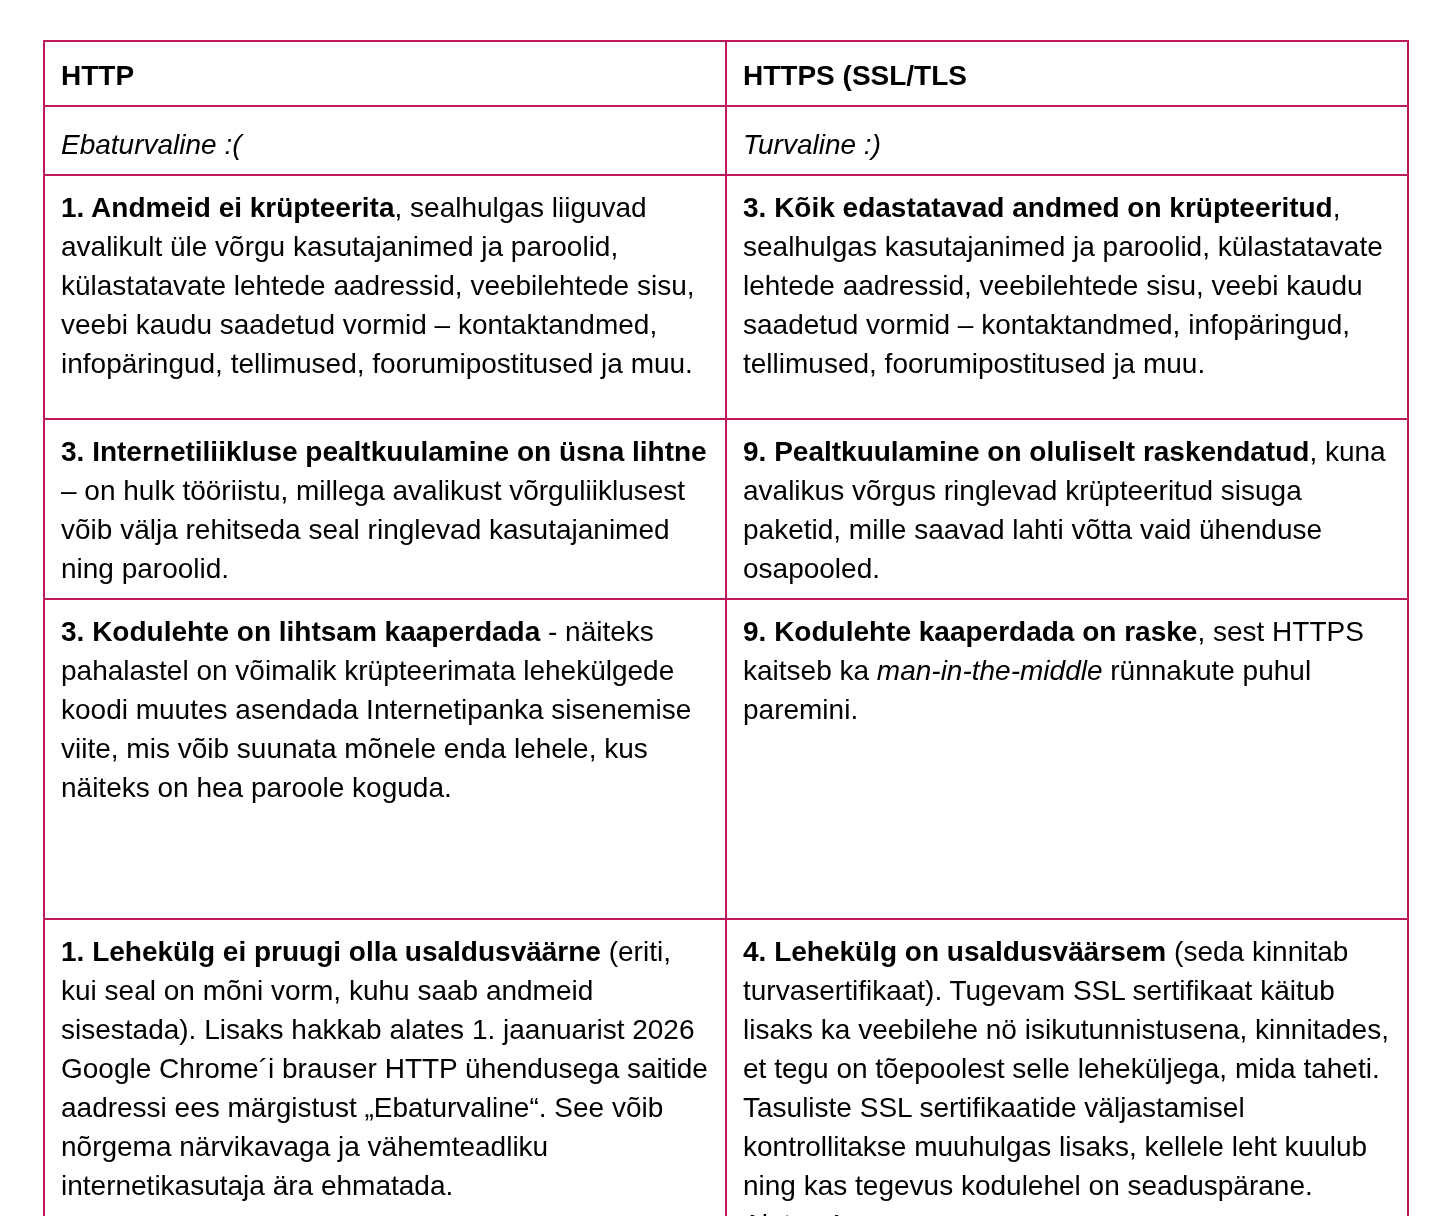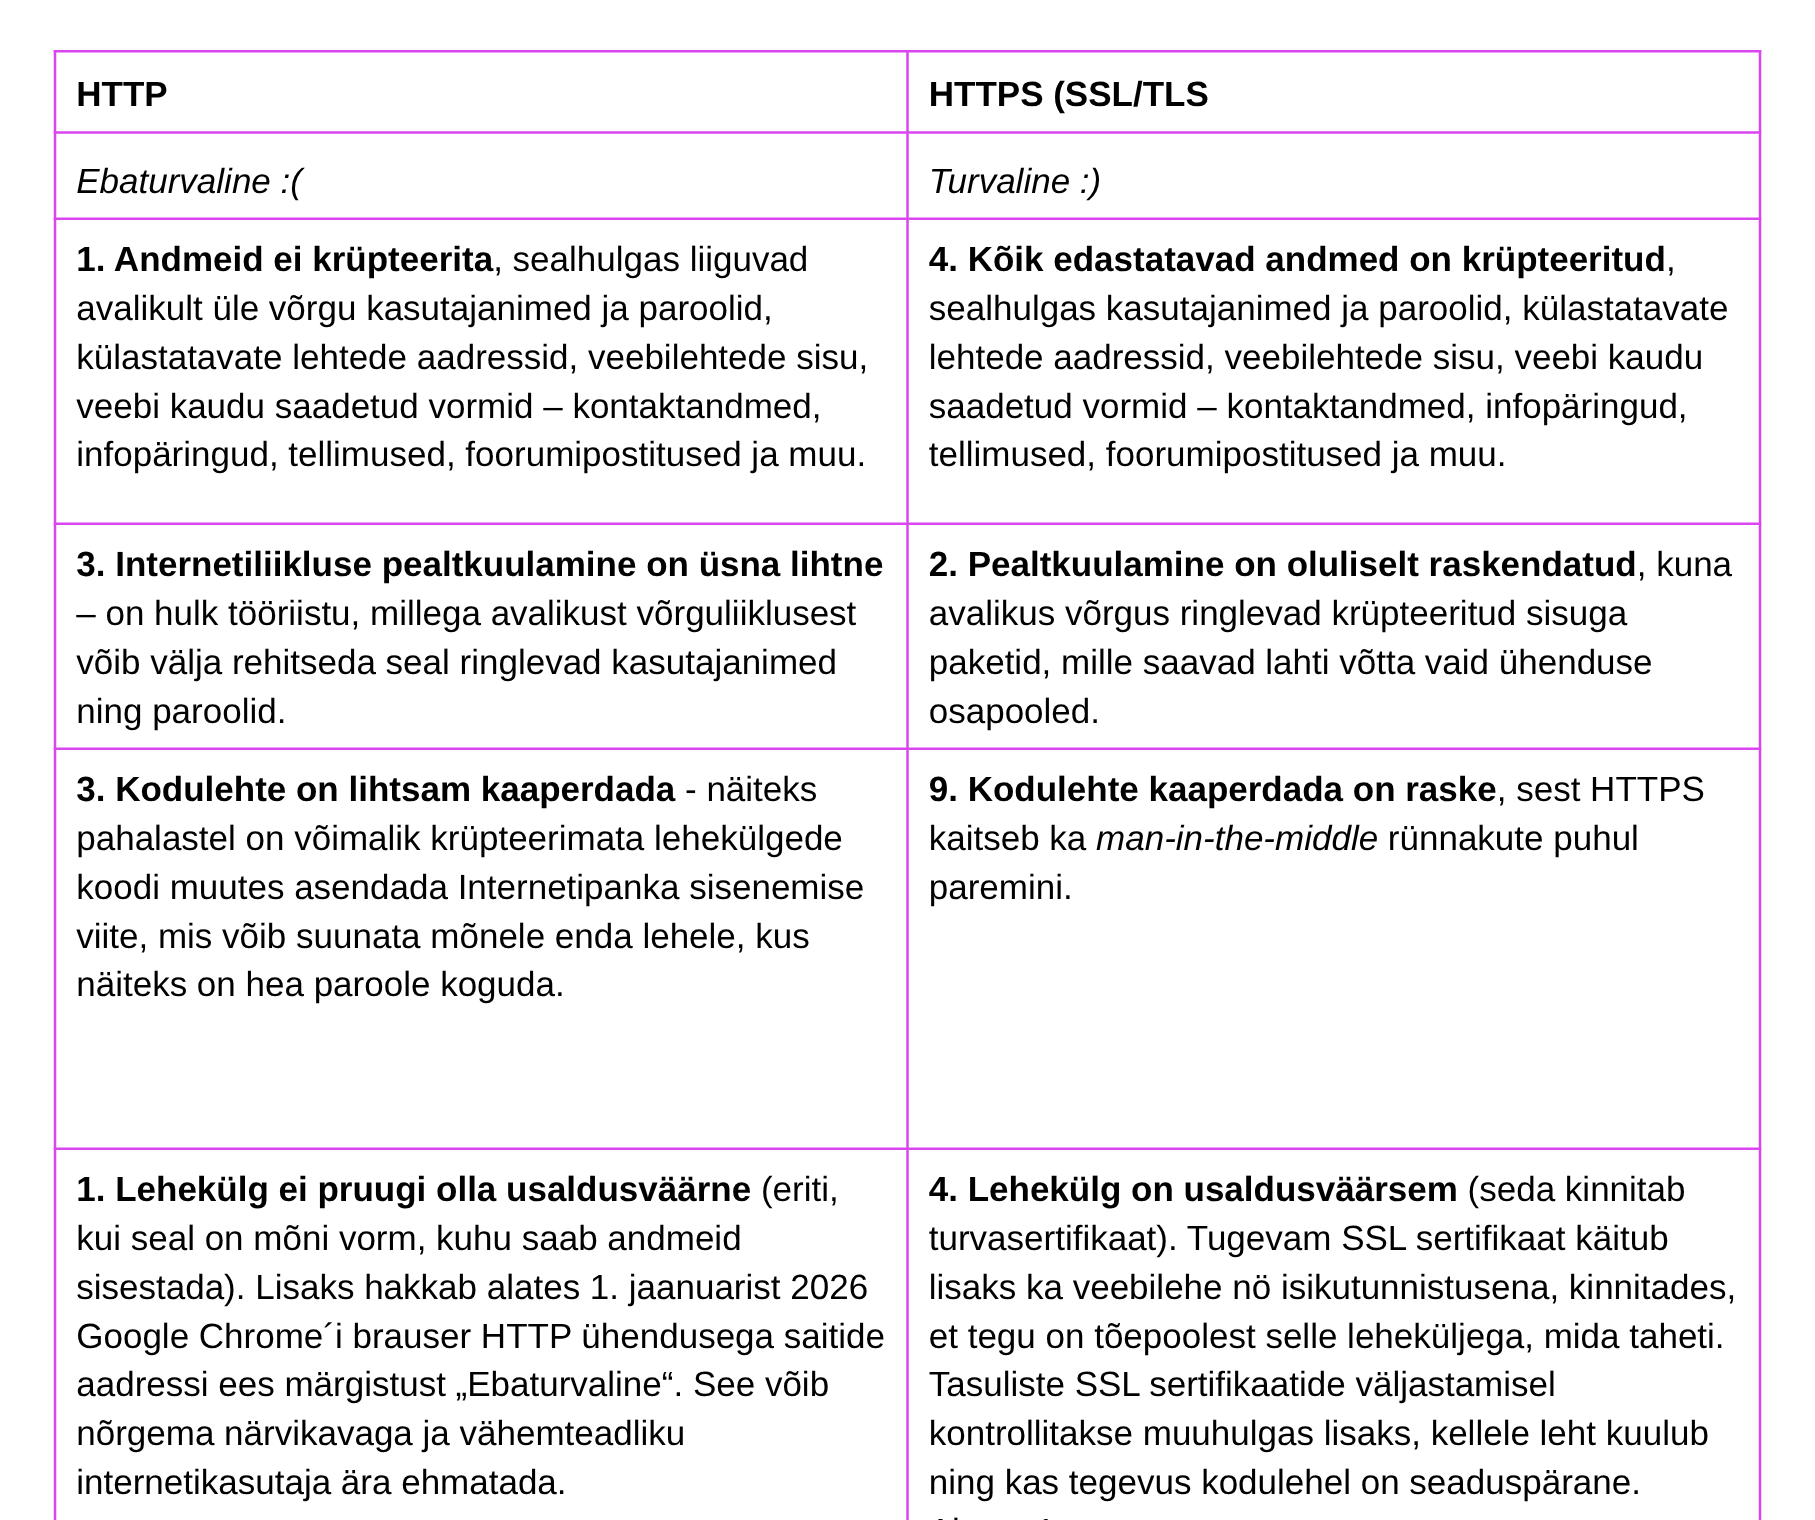--- a/index.html
+++ b/index.html
@@ -16,21 +16,21 @@
   }
   table.cmp {
     position: absolute;
     left: 43px;
     top: 40px;
     width: 1366px;
     border-collapse: collapse;
     table-layout: fixed;
   }
   table.cmp td {
-    border: 2px solid #d946ef;
+    border: 2px solid #be185d;
     vertical-align: top;
     padding: 12px 16px 10px 16px;
     font-size: 28px;
     line-height: 39px;
     color: #000000;
     background: #ffffff;
     word-wrap: break-word;
   }
   .seg-b { font-weight: bold; }
   .seg-i { font-style: italic; }
@@ -58,25 +58,25 @@
         <tr class="row-header">
           <td><span class="seg-b">HTTP</span></td>
           <td><span class="seg-b">HTTPS (SSL/TLS</span></td>
         </tr>
         <tr class="row-subheader">
           <td><span class="seg-i">Ebaturvaline :(</span></td>
           <td><span class="seg-i">Turvaline :)</span></td>
         </tr>
         <tr class="row-point-1">
           <td><span class="seg-b">1. Andmeid ei krüpteerita</span><span>, sealhulgas liiguvad avalikult üle võrgu kasutajanimed ja paroolid, külastatavate lehtede aadressid, veebilehtede sisu, veebi kaudu saadetud vormid – kontaktandmed, infopäringud, tellimused, foorumipostitused ja muu.</span></td>
-          <td><span class="seg-b">4. Kõik edastatavad andmed on krüpteeritud</span><span>, sealhulgas kasutajanimed ja paroolid, külastatavate lehtede aadressid, veebilehtede sisu, veebi kaudu saadetud vormid – kontaktandmed, infopäringud, tellimused, foorumipostitused ja muu.</span></td>
+          <td><span class="seg-b">3. Kõik edastatavad andmed on krüpteeritud</span><span>, sealhulgas kasutajanimed ja paroolid, külastatavate lehtede aadressid, veebilehtede sisu, veebi kaudu saadetud vormid – kontaktandmed, infopäringud, tellimused, foorumipostitused ja muu.</span></td>
         </tr>
         <tr class="row-point-2">
           <td><span class="seg-b">3. Internetiliikluse pealtkuulamine on üsna lihtne</span><span> – on hulk tööriistu, millega avalikust võrguliiklusest võib välja rehitseda seal ringlevad kasutajanimed ning paroolid.</span></td>
-          <td><span class="seg-b">2. Pealtkuulamine on oluliselt raskendatud</span><span>, kuna avalikus võrgus ringlevad krüpteeritud sisuga paketid, mille saavad lahti võtta vaid ühenduse osapooled.</span></td>
+          <td><span class="seg-b">9. Pealtkuulamine on oluliselt raskendatud</span><span>, kuna avalikus võrgus ringlevad krüpteeritud sisuga paketid, mille saavad lahti võtta vaid ühenduse osapooled.</span></td>
         </tr>
         <tr class="row-point-3">
           <td><span class="seg-b">3. Kodulehte on lihtsam kaaperdada</span><span> - näiteks pahalastel on võimalik krüpteerimata lehekülgede koodi muutes asendada Internetipanka sisenemise viite, mis võib suunata mõnele enda lehele, kus näiteks on hea paroole koguda.</span></td>
           <td><span class="seg-b">9. Kodulehte kaaperdada on raske</span><span>, sest HTTPS kaitseb ka </span><span class="seg-i">man-in-the-middle</span><span> rünnakute puhul paremini.</span></td>
         </tr>
         <tr class="row-point-4">
           <td><span class="seg-b">1. Lehekülg ei pruugi olla usaldusväärne</span><span> (eriti, kui seal on mõni vorm, kuhu saab andmeid sisestada). Lisaks hakkab alates 1. jaanuarist 2026 Google Chrome´i brauser HTTP ühendusega saitide aadressi ees märgistust „Ebaturvaline“. See võib nõrgema närvikavaga ja vähemteadliku internetikasutaja ära ehmatada.</span></td>
           <td><span class="seg-b">4. Lehekülg on usaldusväärsem</span><span> (seda kinnitab turvasertifikaat). Tugevam SSL sertifikaat käitub lisaks ka veebilehe nö isikutunnistusena, kinnitades, et tegu on tõepoolest selle leheküljega, mida taheti. Tasuliste SSL sertifikaatide väljastamisel kontrollitakse muuhulgas lisaks, kellele leht kuulub ning kas tegevus kodulehel on seaduspärane. Alates 1.</span></td>
         </tr>
       </tbody>

